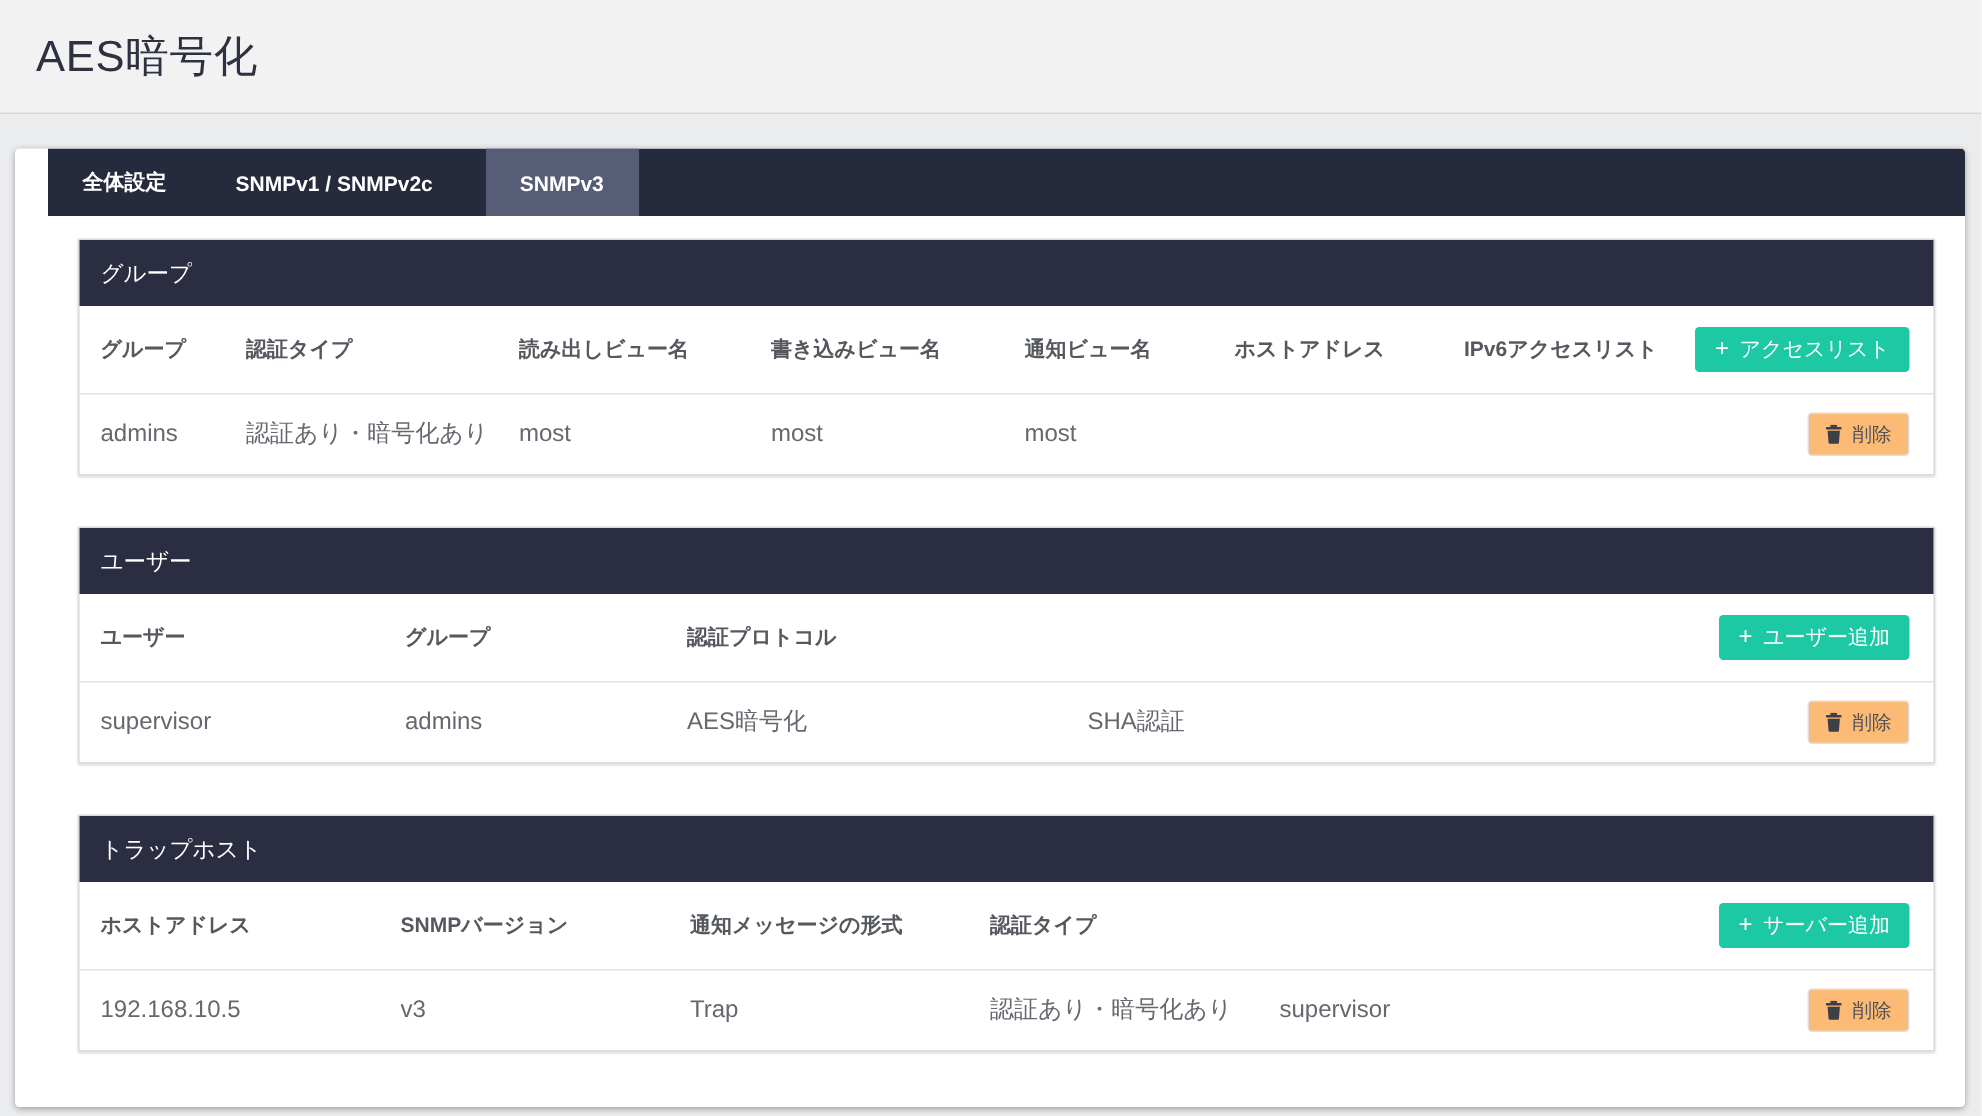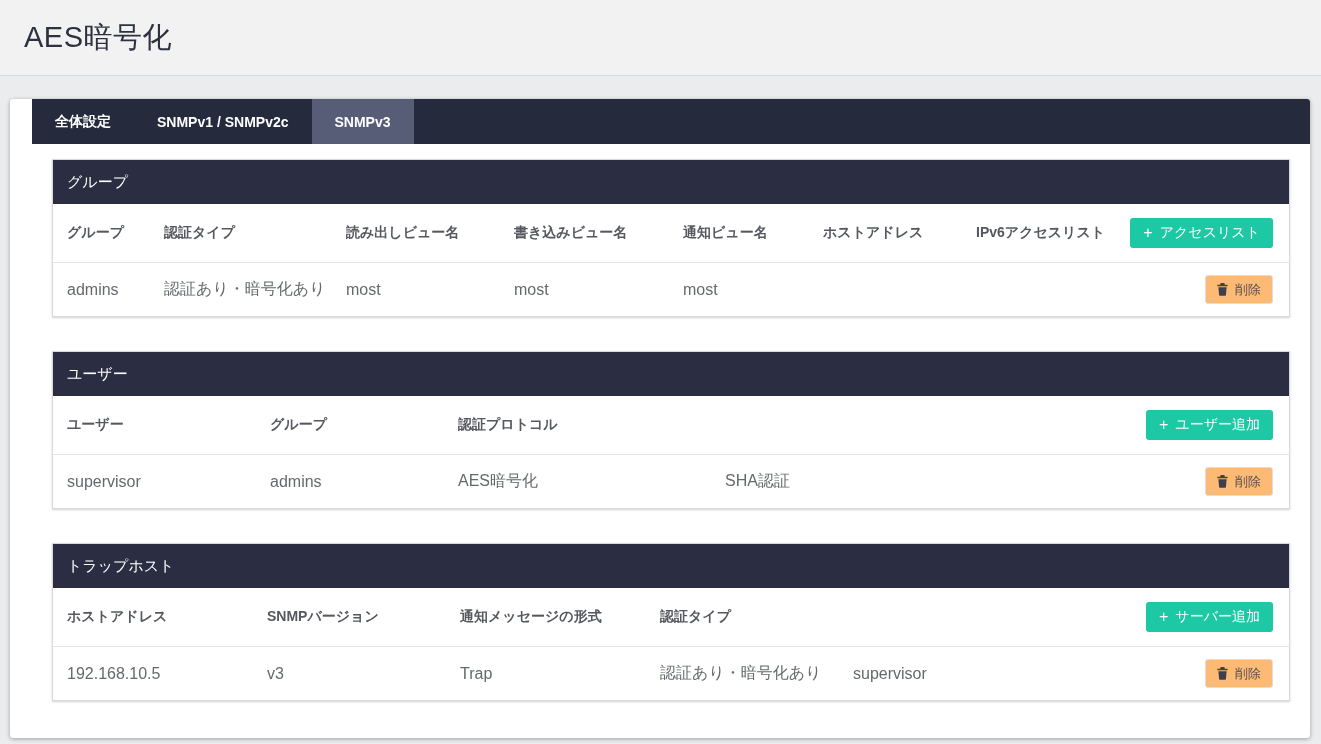--- a/index.html
+++ b/index.html
@@ -44,21 +44,21 @@
   .tab {
     display:flex;
     align-items:center;
     padding:0 23px;
     color:#ffffff;
     font-size:14px;
     font-weight:700;
     cursor:pointer;
     white-space:nowrap;
   }
-  .tab.active { background:#575d77; }
+  .tab.active { background:#575d77;margin-left:12px; }
   
   .card-body { padding:15px 20px 37px; }
   .panel {
     border:1px solid #d9d9dc;
     box-shadow:0 1px 2px rgba(0,0,0,0.18);
     margin-bottom:34px;
     background:#ffffff;
   }
   .panel:last-child { margin-bottom:0; }
   .panel-header {

